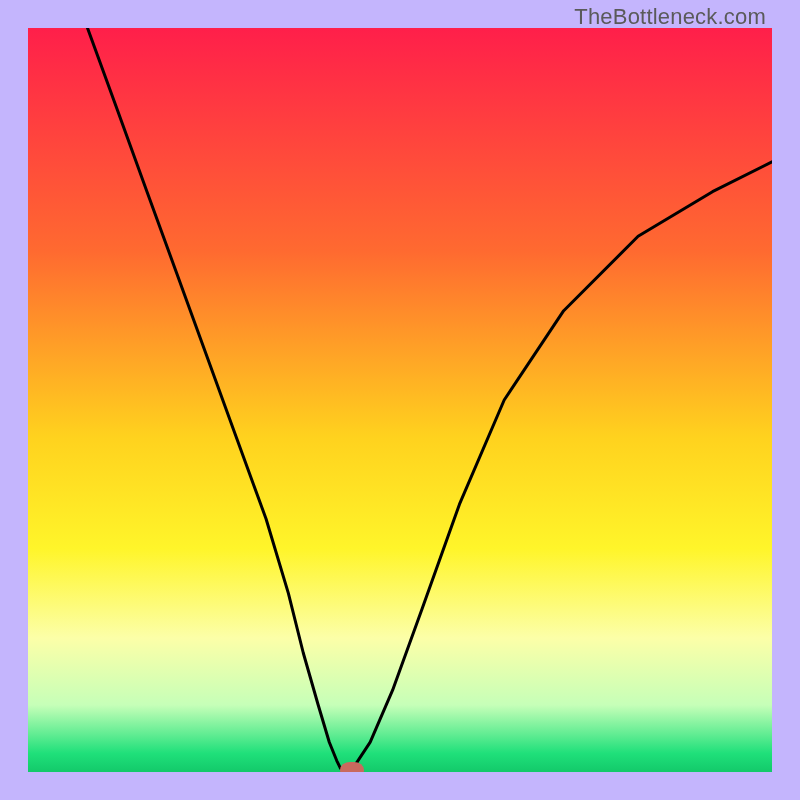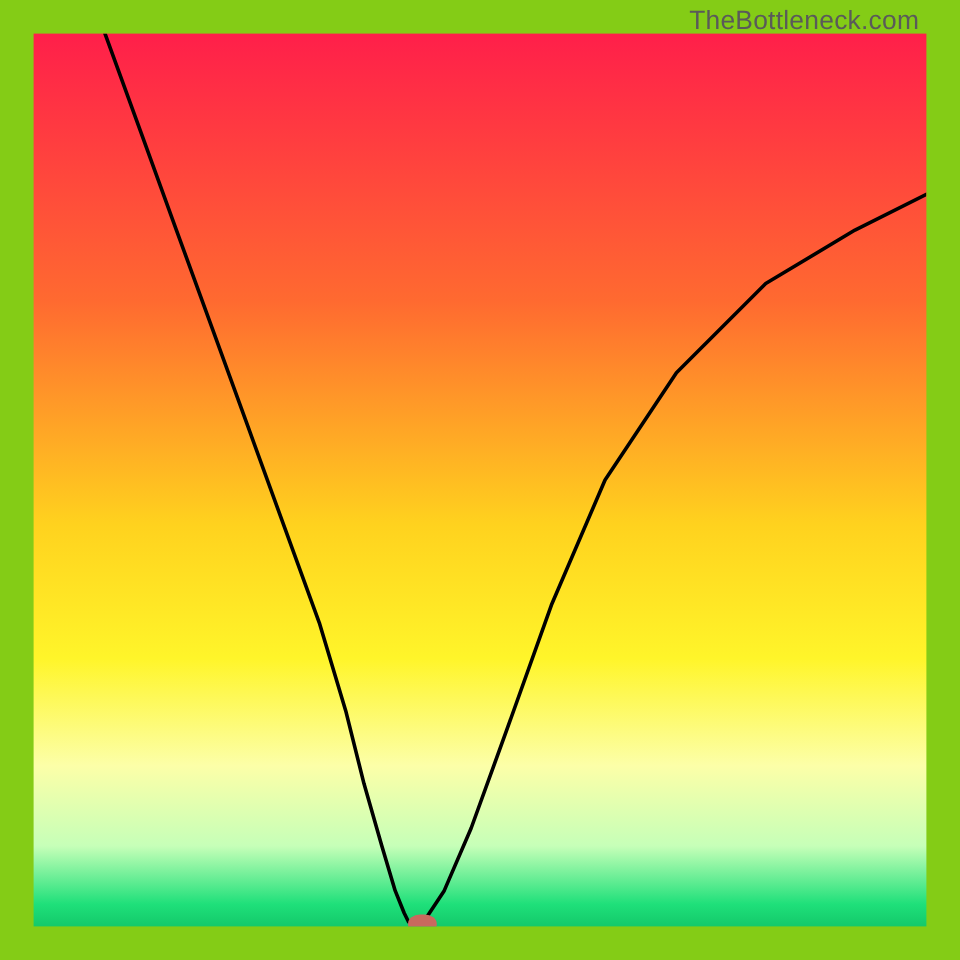--- a/index.html
+++ b/index.html
@@ -8,21 +8,21 @@
     width: 800px;
     height: 800px;
     overflow: hidden;
     background: #000;
     font-family: Arial, Helvetica, sans-serif;
   }
   .frame {
     position: relative;
     width: 800px;
     height: 800px;
-    background: #84cc16;
+    background: #c4b5fd;
   }
   .plot-area {
     position: absolute;
     left: 28px;
     top: 28px;
     width: 744px;
     height: 744px;
     background: linear-gradient(
       to bottom,
       #ff1f4a 0%,

